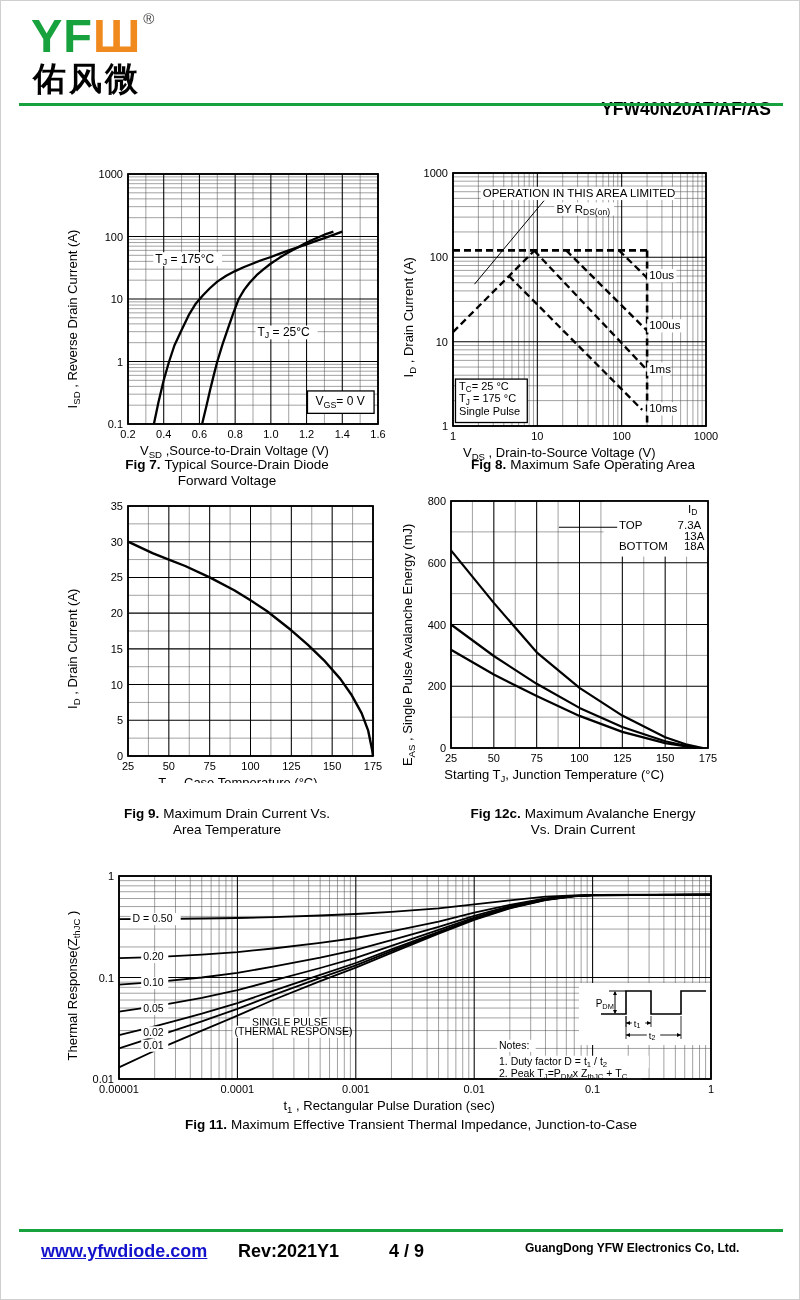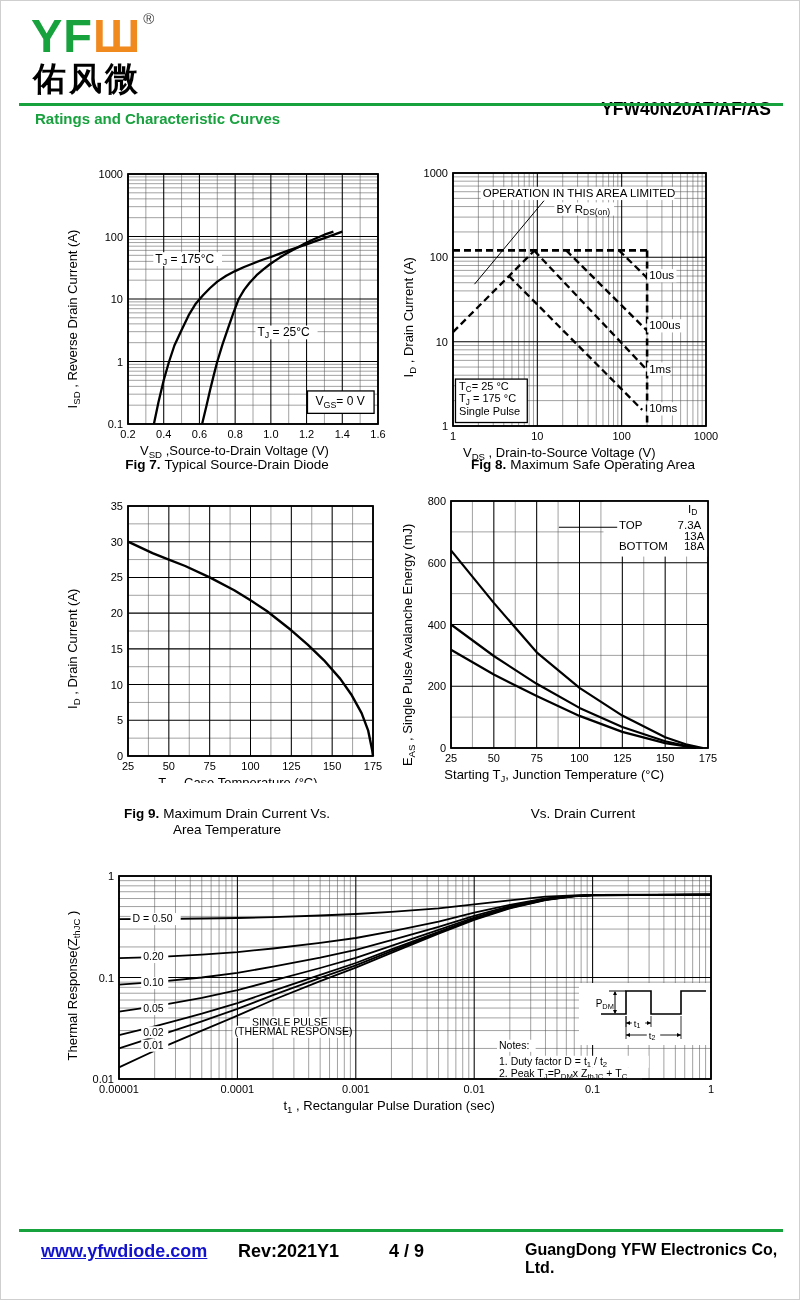--- a/index.html
+++ b/index.html
@@ -18,32 +18,31 @@
   
   .figure{position:absolute;}
   svg text{font-family:"Liberation Sans",sans-serif;fill:#000;}
   .caption{position:absolute;text-align:center;font-size:13.5px;line-height:16px;}
   .caption b{margin-right:4px;margin-top:31px;}
   
   .footer-item{top:1240px;font-size:18px;font-weight:bold;}
   #footer-link{left:40px;color:#1212cc;text-decoration:underline;}
   #footer-rev{left:237px;}
   #footer-page{left:388px;}
-  #footer-company{left:524px;font-size:16px;}
+  #footer-company{left:524px;font-size:12px;}
 </style>
 </head>
 <body>
 
 <div id="page">
 
   <div class="abs" id="logo-text"><span id="logo-yf" style="color: rgb(24, 162, 62);">YF</span><span id="logo-w" style="color: rgb(240, 138, 30);">Ш</span><sup id="logo-reg">®</sup></div>
   <div class="abs" id="logo-cn">佑风微</div>
   <div class="abs" id="part-number">YFW40N20AT/AF/AS</div>
   <div class="abs green-rule" id="rule-top" style="background: rgb(24, 162, 62);"></div>
-  <div class="abs" id="section-title" style="color: rgb(24, 162, 62);">Ratings and Characteristic Curves</div>
 
   <div class="figure" style="left:60px;top:162px;">
     <svg width="332" height="298">
         <rect x="67" y="11" width="250" height="250" fill="#fff"></rect>
         <g stroke="#555" stroke-width="0.55">
           <line x1="84.85714285714286" y1="11" x2="84.85714285714286" y2="261"></line>
           <line x1="120.57142857142856" y1="11" x2="120.57142857142856" y2="261"></line>
           <line x1="156.28571428571428" y1="11" x2="156.28571428571428" y2="261"></line>
           <line x1="192.00000000000003" y1="11" x2="192.00000000000003" y2="261"></line>
           <line x1="227.71428571428572" y1="11" x2="227.71428571428572" y2="261"></line>
@@ -118,20 +117,21 @@
         <text x="62" y="202.5" font-size="11" text-anchor="end">1</text>
         <text x="62" y="140" font-size="11" text-anchor="end">10</text>
         <text x="62" y="77.5" font-size="11" text-anchor="end">100</text>
         <text x="62" y="15" font-size="11" text-anchor="end">1000</text>
         <text x="79.02999999999999" y="292" font-size="13"><tspan>V</tspan><tspan dy="2.6" font-size="9.62">SD</tspan><tspan dy="-2.6"> ,Source-to-Drain Voltage (V)</tspan></text>
         <text x="0" y="0" font-size="13" transform="translate(16,245.395) rotate(-90)"><tspan>I</tspan><tspan dy="2.6" font-size="9.62">SD</tspan><tspan dy="-2.6"> , Reverse Drain Current (A)</tspan></text>
       </svg>
   </div>
   <div class="caption" style="left:60px;top:456px;width:332px;">
     <div><b>Fig 7.</b><span>Typical Source-Drain Diode</span></div>
+    <div>Forward Voltage</div>
   </div>
 
   <div class="figure" style="left:398px;top:162px;">
     <svg width="368" height="298">
         <rect x="54" y="10" width="253" height="253" fill="#fff"></rect>
         <g stroke="#555" stroke-width="0.55">
           <line x1="79.38686296766241" y1="10" x2="79.38686296766241" y2="263"></line>
           <line x1="94.23722581469153" y1="10" x2="94.23722581469153" y2="263"></line>
           <line x1="104.77372593532482" y1="10" x2="104.77372593532482" y2="263"></line>
           <line x1="112.94647036567093" y1="10" x2="112.94647036567093" y2="263"></line>
@@ -343,20 +343,21 @@
         <text x="47" y="261" font-size="11" text-anchor="end">0</text>
         <text x="47" y="199.25" font-size="11" text-anchor="end">200</text>
         <text x="47" y="137.5" font-size="11" text-anchor="end">400</text>
         <text x="47" y="75.75" font-size="11" text-anchor="end">600</text>
         <text x="47" y="14" font-size="11" text-anchor="end">800</text>
         <text x="45.36500000000001" y="288" font-size="13"><tspan>Starting T</tspan><tspan dy="2.6" font-size="9.62">J</tspan><tspan dy="-2.6">, Junction Temperature (°C)</tspan></text>
         <text x="0" y="0" font-size="13" transform="translate(13,275.07) rotate(-90)"><tspan>E</tspan><tspan dy="2.6" font-size="9.62">AS</tspan><tspan dy="-2.6"> , Single Pulse Avalanche Energy (mJ)</tspan></text>
       </svg>
   </div>
   <div class="caption" style="left:398px;top:805px;width:368px;">
+    <div><b>Fig 12c.</b><span>Maximum Avalanche Energy</span></div>
     <div>Vs. Drain Current</div>
   </div>
 
   <div class="figure" style="left:60px;top:858px;">
     <svg width="700" height="256">
         <rect x="58" y="17" width="592" height="203" fill="#fff"></rect>
         <g stroke="#555" stroke-width="0.55">
           <line x1="93.64195148661537" y1="17" x2="93.64195148661537" y2="220"></line>
           <line x1="114.49115655880806" y1="17" x2="114.49115655880806" y2="220"></line>
           <line x1="129.28390297323074" y1="17" x2="129.28390297323074" y2="220"></line>
@@ -484,19 +485,22 @@
         <text x="413.2" y="234" font-size="11" text-anchor="middle">0.01</text>
         <text x="531.6" y="234" font-size="11" text-anchor="middle">0.1</text>
         <text x="650" y="234" font-size="11" text-anchor="middle">1</text>
         <text x="53" y="224" font-size="11" text-anchor="end">0.01</text>
         <text x="53" y="122.5" font-size="11" text-anchor="end">0.1</text>
         <text x="53" y="21" font-size="11" text-anchor="end">1</text>
         <text x="222.44" y="251" font-size="13"><tspan>t</tspan><tspan dy="2.6" font-size="9.62">1</tspan><tspan dy="-2.6"> , Rectangular Pulse Duration (sec)</tspan></text>
         <text x="0" y="0" font-size="13" transform="translate(16,201.44) rotate(-90)"><tspan>Thermal Response(Z</tspan><tspan dy="2.6" font-size="9.62">thJC</tspan><tspan dy="-2.6"> )</tspan></text>
       </svg>
   </div>
+  <div class="caption" style="left:60px;top:1116px;width:700px;">
+    <div><b>Fig 11.</b><span>Maximum Effective Transient Thermal Impedance, Junction-to-Case</span></div>
+  </div>
 
   <div class="abs green-rule" id="rule-bottom" style="background: rgb(24, 162, 62);"></div>
   <a class="abs footer-item" id="footer-link" href="#">www.yfwdiode.com</a>
   <div class="abs footer-item" id="footer-rev">Rev:2021Y1</div>
   <div class="abs footer-item" id="footer-page">4 / 9</div>
   <div class="abs footer-item" id="footer-company">GuangDong YFW Electronics Co, Ltd.</div>
 </div>
 
 </body></html>

